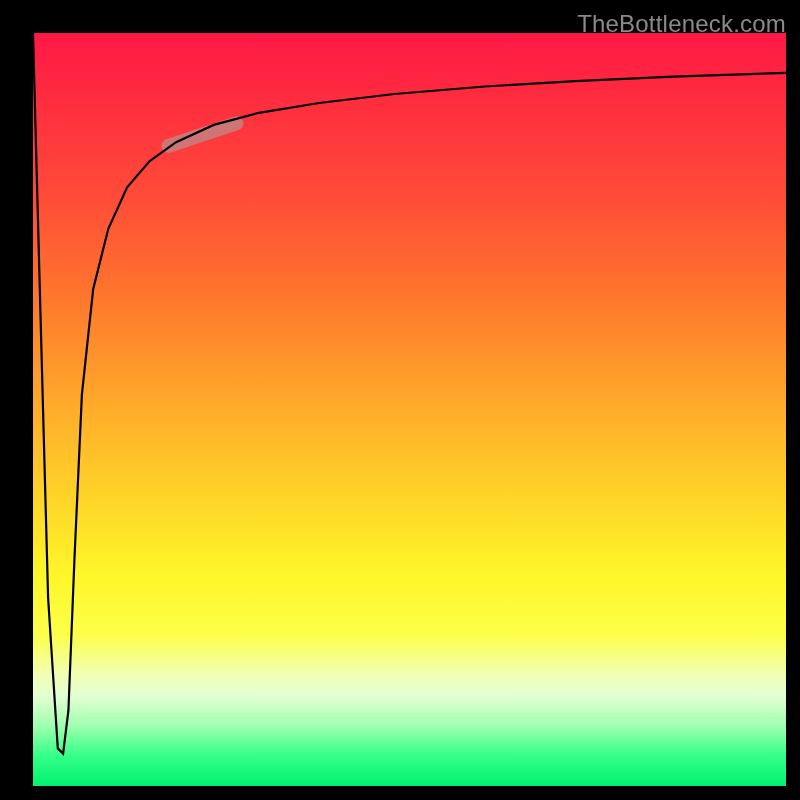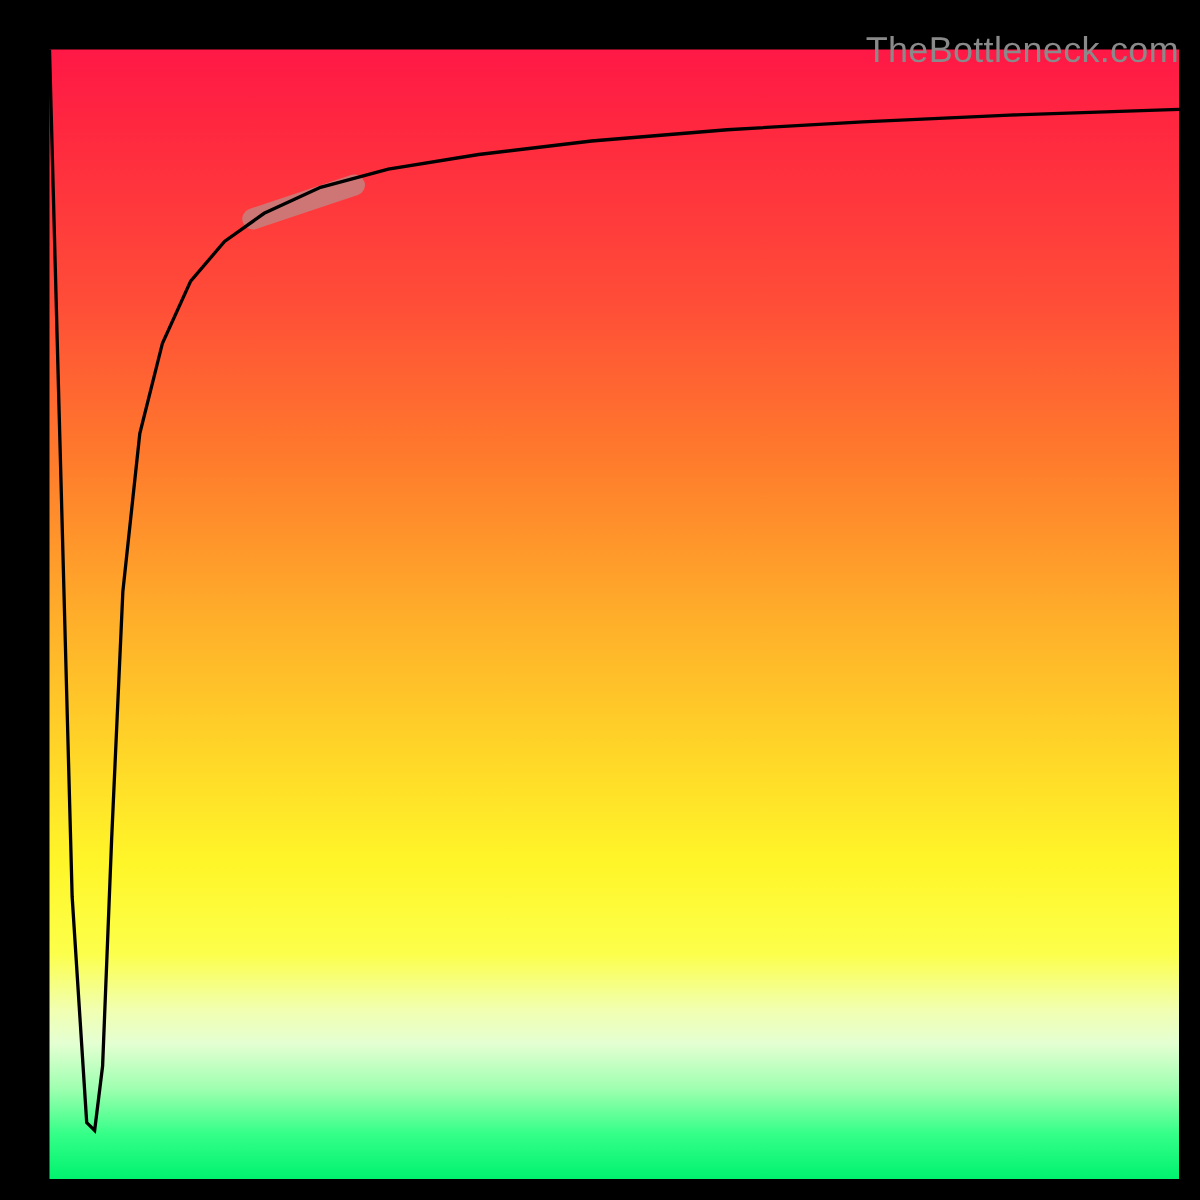--- a/index.html
+++ b/index.html
@@ -35,21 +35,21 @@
       #fcff4a 80%,
       #f1ffb0 85%,
       #e4ffd2 88%,
       #9fffb0 92%,
       #35ff88 96%,
       #00f26f 100%
     );
   }
   .watermark {
     position: absolute;
-    top: 20px;
+    top: 10px;
     right: 14px;
     color: #8a8a8a;
     font-size: 24px;
     font-weight: 400;
     letter-spacing: 0.2px;
     user-select: none;
   }
   svg.curve {
     position: absolute;
     left: 0;

